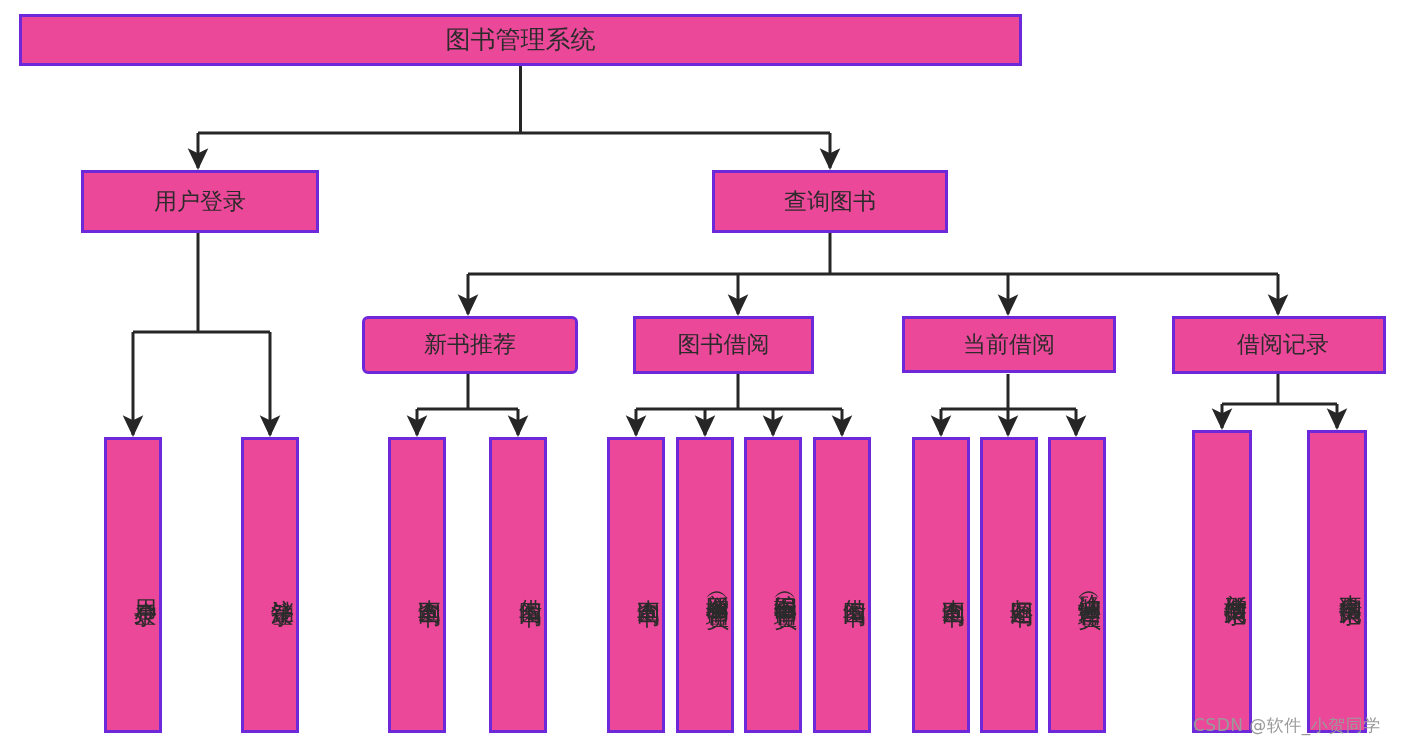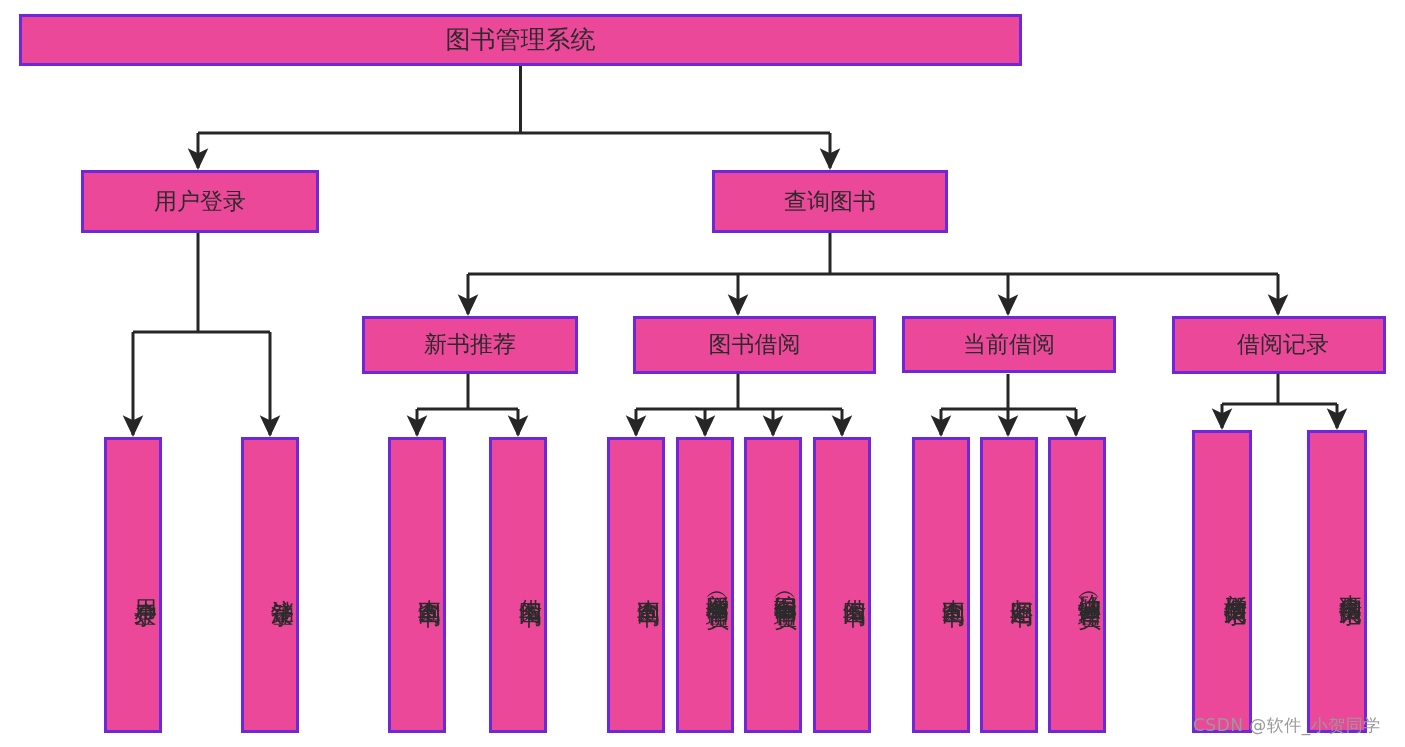--- a/index.html
+++ b/index.html
@@ -124,22 +124,22 @@
       <path d="M 1222 404 L 1222 428" marker-end="url(#arrow)"></path>
       <path d="M 1337 404 L 1337 428" marker-end="url(#arrow)"></path>
     </g>
   </svg>
 
   <div class="node h root" style="left:19px; top:14px; width:1003px; height:52px;">图书管理系统</div>
 
   <div class="node h" style="left:81px; top:170px; width:238px; height:63px;">用户登录</div>
   <div class="node h" style="left:712px; top:170px; width:236px; height:63px;">查询图书</div>
 
-  <div class="node h" style="left:362px; top:316px; width:216px; height:58px;">新书推荐</div>
-  <div class="node h" style="left:633px; top:316px; width:243px; height:58px;">图书借阅</div>
+  <div class="node h" style="left:362px; top:316px; width:216px; height:58px;border-radius:6px;">新书推荐</div>
+  <div class="node h" style="left:633px; top:316px; width:181px; height:58px;">图书借阅</div>
   <div class="node h" style="left:902px; top:316px; width:214px; height:57px;">当前借阅</div>
   <div class="node h" style="left:1172px; top:316px; width:214px; height:58px;padding-left:8px;">借阅记录</div>
 
   <div class="node v" style="left:104px; top:437px; width:58px; height:296px;">
     <span class="vlabel">用户登录</span>
   </div>
   <div class="node v" style="left:241px; top:437px; width:58px; height:296px;">
     <span class="vlabel">注销登录</span>
   </div>
 

